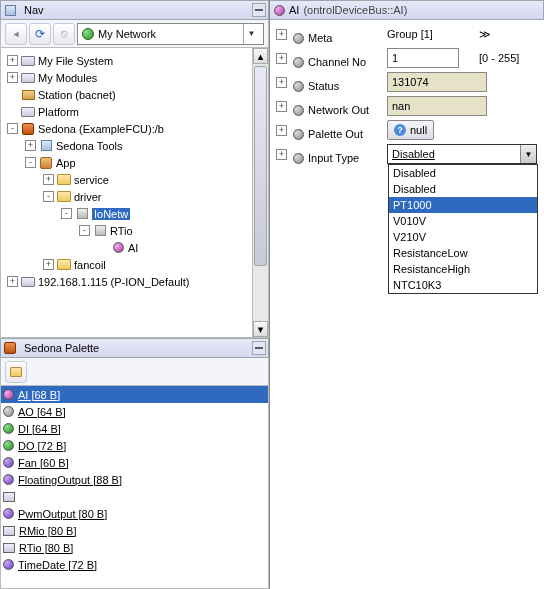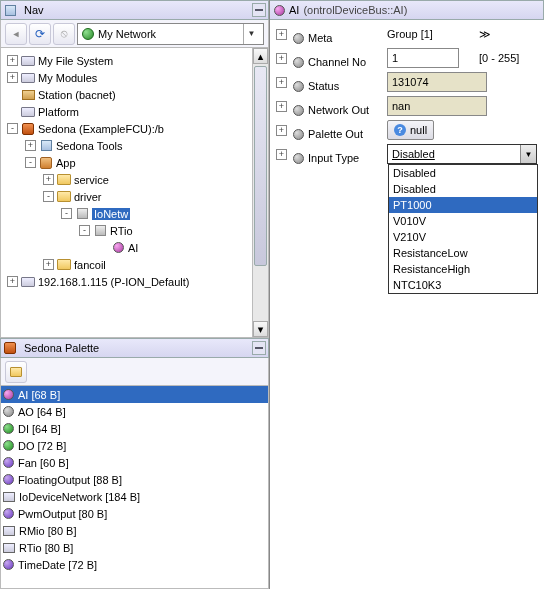--- a/index.html
+++ b/index.html
@@ -30,21 +30,21 @@
   .ticon { width: 14px; height: 14px; margin-right: 3px; display: flex; align-items: center; justify-content: center; }
   .selected { background: #2f6ac0; color: #fff; padding: 0 2px; }
   .scrollbar { position: absolute; right: 0; top: 0; bottom: 0; width: 16px; background: #e8e8e8; border-left: 1px solid #bbb; }
   .sb-btn { height: 16px; background: linear-gradient(#f8f8f8,#ddd); border: 1px solid #aaa; display: flex; align-items: center; justify-content: center; cursor: pointer; }
   .sb-btn.top { position: absolute; top: 0; left: 0; right: 0; }
   .sb-btn.bot { position: absolute; bottom: 0; left: 0; right: 0; }
   .sb-thumb { position: absolute; left: 1px; right: 1px; top: 18px; height: 200px; background: linear-gradient(#e8e8f4,#c8c8dc); border: 1px solid #9aa; border-radius: 2px; }
 
   .palette-tb { height: 28px; background: #f4f4fb; border: 1px solid #bbb; border-top: none; display: flex; align-items: center; padding: 2px 4px; gap: 2px; }
   .palette-list { border: 1px solid #bbb; border-top: none; flex: 1; overflow: hidden; }
-  .pal-row { display: flex; align-items: center; height: 17px; padding-left: 2px; gap: 4px; cursor: default; }
+  .pal-row { display: flex; align-items: center; height: 17px; padding-left: 2px; gap: 4px; cursor: default; text-decoration: underline; }
   .pal-row.sel { background: #2f6ac0; color: #fff; }
 
   .dot { width: 11px; height: 11px; border-radius: 50%; border: 1px solid #555; }
   .dot.mag { background: radial-gradient(circle at 30% 30%, #f8a8f0, #a838a0); }
   .dot.gray { background: radial-gradient(circle at 30% 30%, #ddd, #888); }
   .dot.green { background: radial-gradient(circle at 30% 30%, #8fe08f, #1a8a1a); }
   .dot.purple { background: radial-gradient(circle at 30% 30%, #c8a8f0, #6838c0); }
   .sqicon { width: 12px; height: 10px; border: 1px solid #666; background: linear-gradient(#eef,#ccd); }
 
   
@@ -243,21 +243,20 @@
       <div class="pal-row">
         <span class="dot purple"></span>
         <span>Fan [60 B]</span>
       </div>
       <div class="pal-row">
         <span class="dot purple"></span>
         <span>FloatingOutput [88 B]</span>
       </div>
       <div class="pal-row">
         <span class="sqicon"></span>
-        <span>IoDeviceNetwork [184 B]</span>
       </div>
       <div class="pal-row">
         <span class="dot purple"></span>
         <span>PwmOutput [80 B]</span>
       </div>
       <div class="pal-row">
         <span class="sqicon"></span>
         <span>RMio [80 B]</span>
       </div>
       <div class="pal-row">

